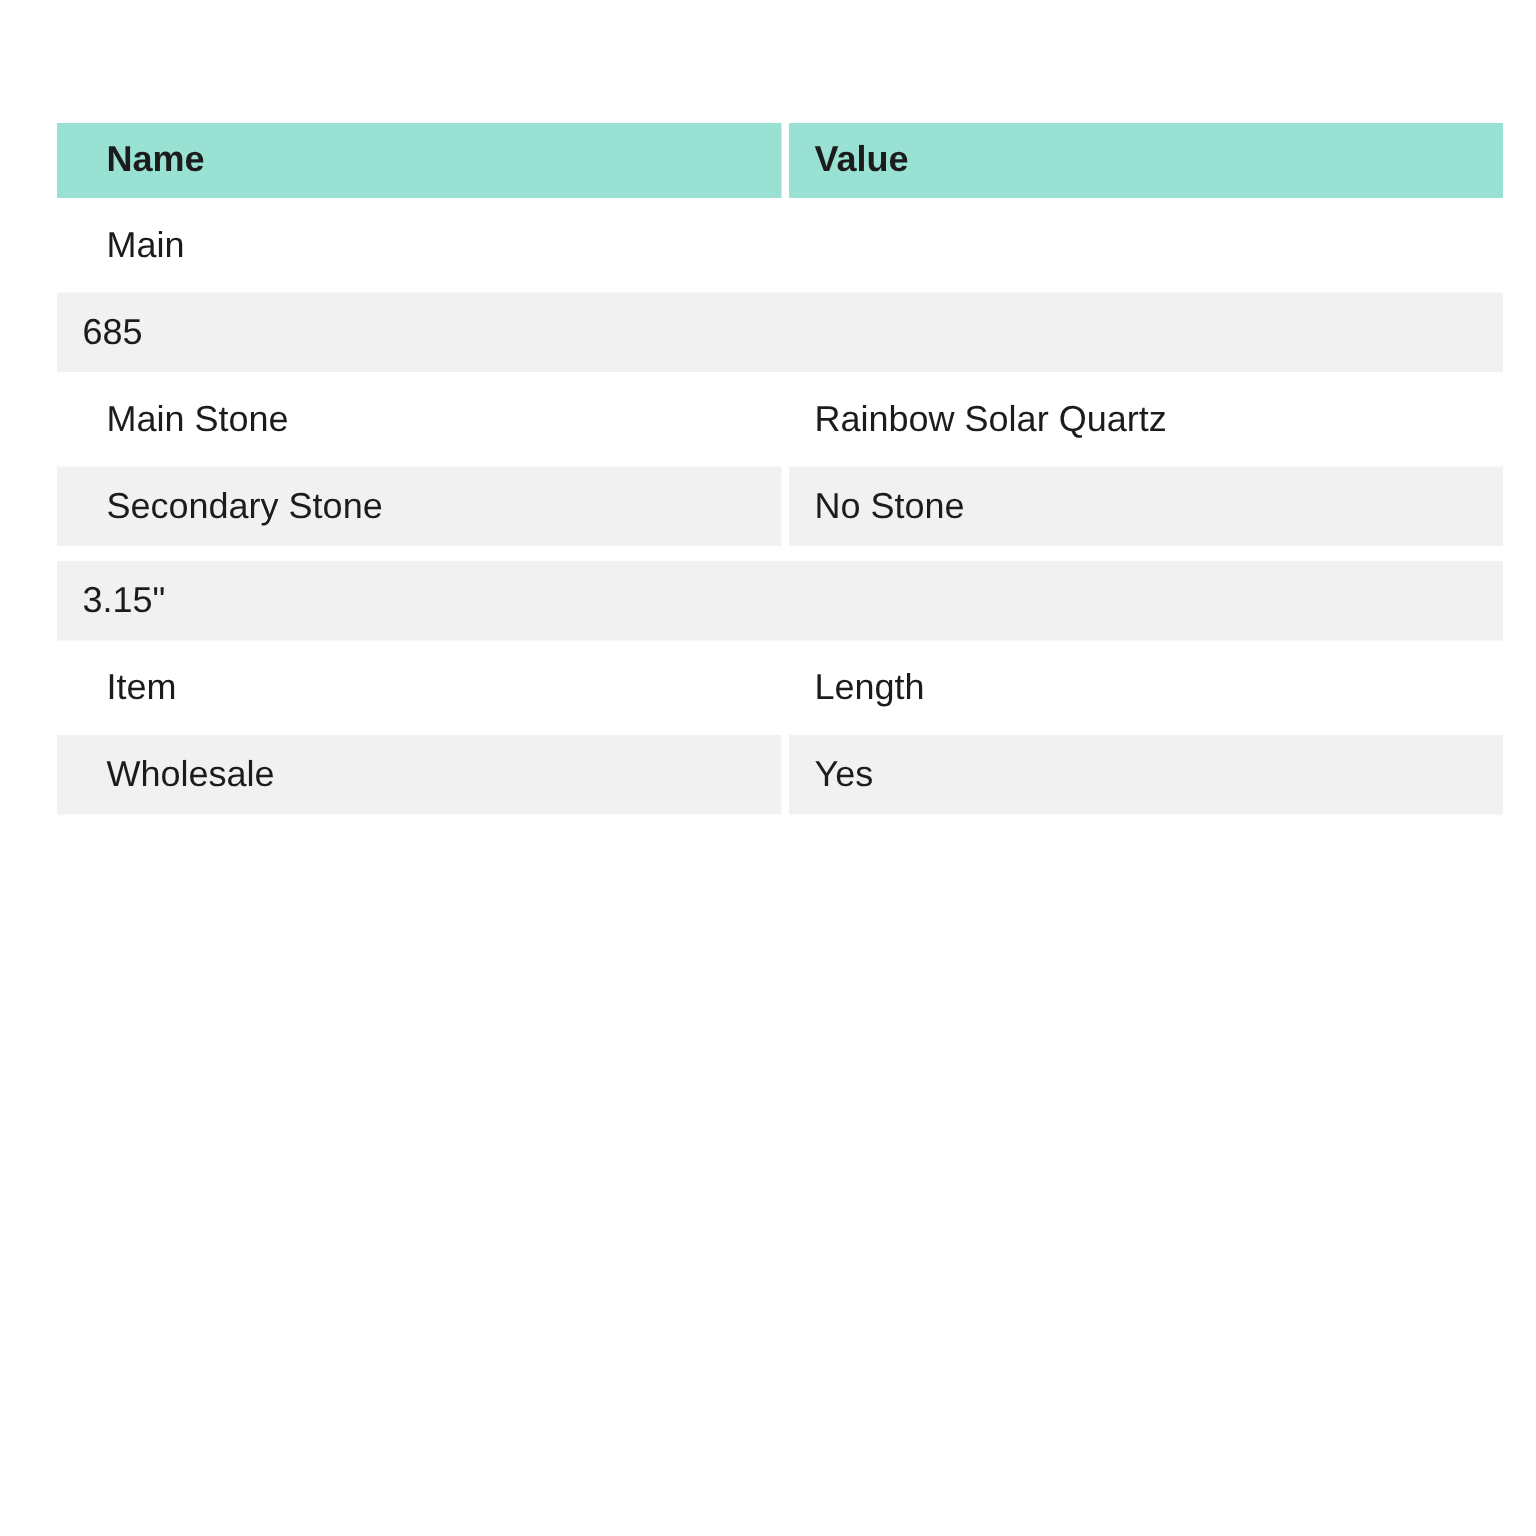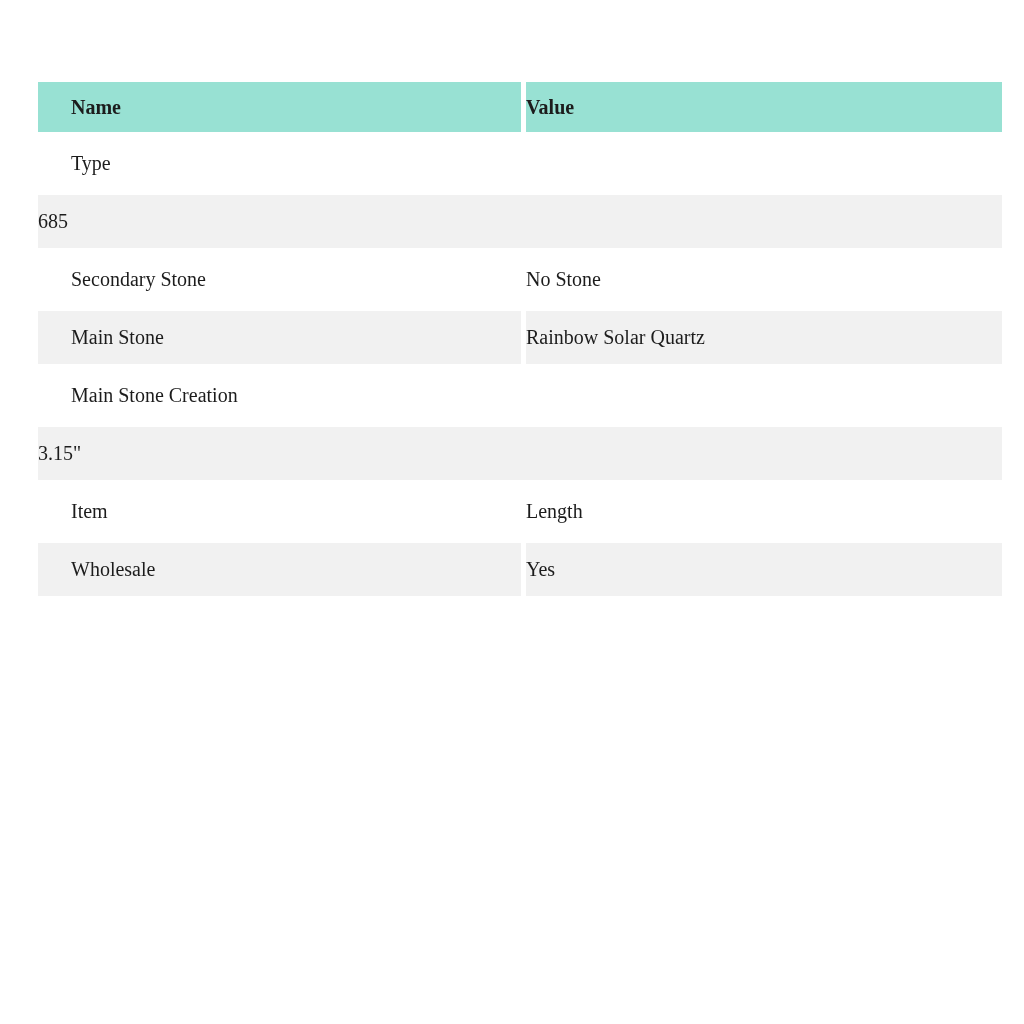--- a/index.html
+++ b/index.html
@@ -25,34 +25,34 @@
     width: 964px;
   }
   .row {
     display: flex;
     gap: 5px;
     margin-bottom: 5px;
   }
   .cell {
     display: flex;
     align-items: center;
-    font-size: 20px;
+    font-size: 24px;
     color: var(--text-color, #1c1c1c);
     background: var(--row-bg, #ffffff);
     overflow: hidden;
     white-space: nowrap;
-    font-family: Liberation Serif, serif;
   }
   .cell.col-name {
     width: 483px;
     flex: 0 0 483px;
     padding-left: 33px;
   }
   .cell.col-value {
     flex: 1 1 auto;
+    padding-left: 17px;
   }
   .row.header-row .cell {
     background: var(--header-bg, #98e1d3);
     height: 50px;
     font-weight: 600;
   }
   .row.data-row .cell {
     height: 53px;
   }
   
@@ -65,39 +65,38 @@
 
 <div class="page">
   <div class="spec-table">
 
     <div class="row header-row">
       <div class="cell col-name">Name</div>
       <div class="cell col-value">Value</div>
     </div>
 
     <div class="row data-row">
-      <div class="cell col-name">Type</div>
+      <div class="cell col-name">Main</div>
     </div>
 
     <div class="row data-row">
       <div class="cell col-value">685</div>
+    </div>
+
+    <div class="row data-row">
+      <div class="cell col-name">Main Stone</div>
+      <div class="cell col-value">Rainbow Solar Quartz</div>
     </div>
 
     <div class="row data-row">
       <div class="cell col-name">Secondary Stone</div>
       <div class="cell col-value">No Stone</div>
     </div>
 
     <div class="row data-row">
-      <div class="cell col-name">Main Stone</div>
-      <div class="cell col-value">Rainbow Solar Quartz</div>
-    </div>
-
-    <div class="row data-row">
-      <div class="cell col-name">Main Stone Creation</div>
     </div>
 
     <div class="row data-row">
       <div class="cell col-value">3.15"</div>
     </div>
 
     <div class="row data-row">
       <div class="cell col-name">Item</div>
       <div class="cell col-value">Length</div>
     </div>

